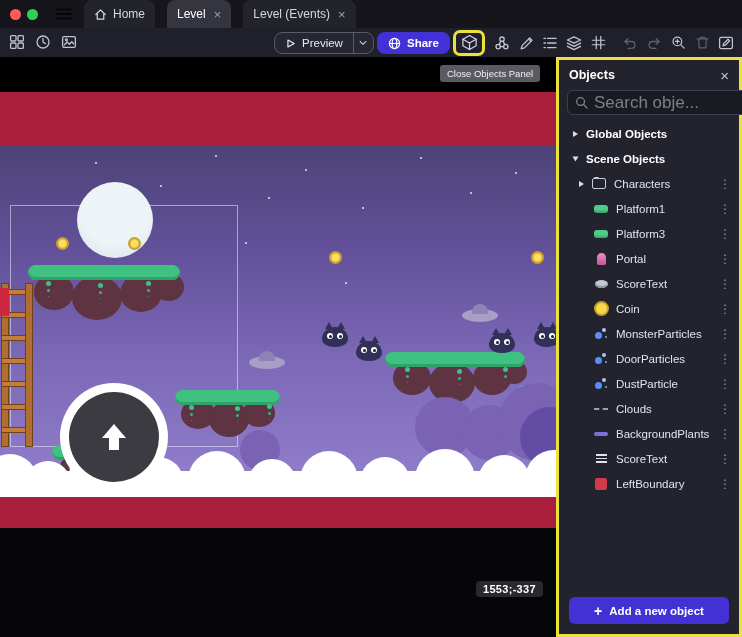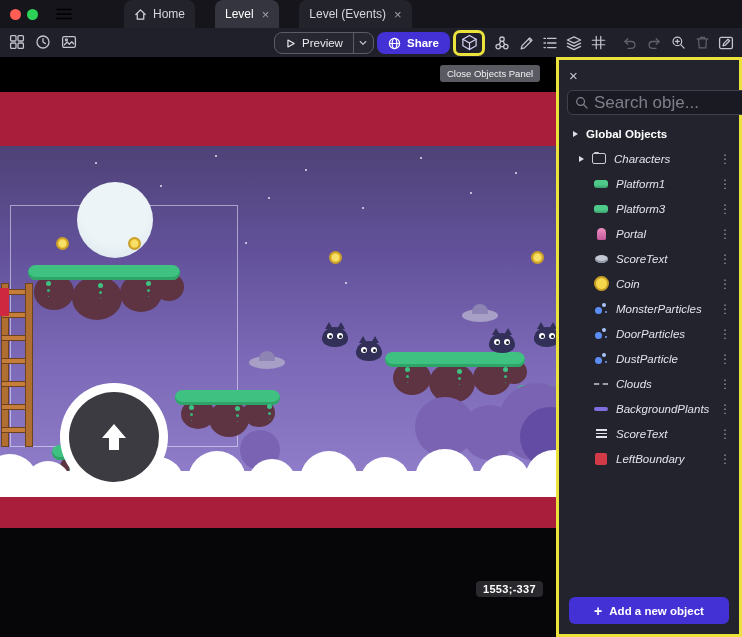--- a/index.html
+++ b/index.html
@@ -6,21 +6,21 @@
   html,body { width:742px; height:637px; background:#0b0b0e; font-family:"Liberation Sans",sans-serif; overflow:hidden; user-select:none; }
   .app { position:relative; width:742px; height:637px; }
 
   
   .tabbar { position:absolute; top:0; left:0; width:742px; height:28px; background:#15151b; display:flex; align-items:center; z-index:30; }
   .dots { display:flex; gap:6px; margin:0 10px; }
   .dot { width:11px; height:11px; border-radius:50%; }
   .dot-red { background:#ff5d55; }
   .dot-green { background:#2ed158; }
   .menu-btn { margin:0 12px 0 8px; display:flex; }
-  .tabs { display:flex; height:28px; gap:20px;margin-left:40px; }
+  .tabs { display:flex; height:28px; gap:12px; }
   .tab { height:28px; display:flex; align-items:center; gap:6px; padding:0 10px; border-radius:8px 8px 0 0; background:#23232b; color:#d6d7de; font-size:12px; }
   .tab.active { background:#35353f; color:#fff; }
   .tab-home-icon { display:none; }
   .tab-home-icon.show { display:flex; }
   .tab-close { display:none; color:#9fa0ab; font-size:13px; margin-left:2px; line-height:1; }
   .tab-close.show { display:inline; }
   .tab-close::before { content:"×"; }
 
   
   .toolbar { position:absolute; top:28px; left:0; width:742px; height:29px; background:#20202a; z-index:30; }
@@ -90,21 +90,21 @@
   .search-box input { flex:1; min-width:0; border:0; background:transparent; color:#e0e1e8; font-size:17px; outline:none; font-family:inherit; }
   .search-box input::placeholder { color:#7e7f8b; }
   .tree { flex:1; display:flex; flex-direction:column; overflow:hidden; }
   .group-row { height:25px; display:flex; align-items:center; gap:8px; padding-left:14px; color:#fff; font-weight:bold; font-size:11.5px; flex:none; }
   .tri { width:0; height:0; border-top:3.5px solid transparent; border-bottom:3.5px solid transparent; border-left:5px solid #dedfe6; }
   .tri.expanded { transform:rotate(90deg); }
   .item-row { height:25px; display:flex; align-items:center; gap:7px; padding:0 8px 0 34px; font-size:11.5px; color:#e2e3ea; flex:none; }
   .item-row.expandable { padding-left:20px; }
   .row-arrow { display:none; width:0; height:0; border-top:3.5px solid transparent; border-bottom:3.5px solid transparent; border-left:5px solid #dedfe6; flex:none; }
   .item-row.expandable .row-arrow { display:block; }
-  .row-label { flex:1; white-space:nowrap; overflow:hidden; text-overflow:ellipsis;font-style:italic; }
+  .row-label { flex:1; white-space:nowrap; overflow:hidden; text-overflow:ellipsis; }
   .kebab { width:12px; text-align:center; color:#9b9ca8; font-size:12px; flex:none; }
   .kebab::before { content:"⋮"; }
   .obj-icon { width:16px; height:16px; display:flex; align-items:center; justify-content:center; position:relative; flex:none; }
   .obj-icon.v-platform::before { content:""; width:14px; height:8px; border-radius:3px; background:linear-gradient(#4ecb8b 55%,#3aa06b); }
   .obj-icon.v-portal::before { content:""; width:9px; height:12px; border-radius:5px 5px 2px 2px; background:linear-gradient(#f08fc0,#c2589a); }
   .obj-icon.v-checkpoint::before { content:""; width:13px; height:8px; border-radius:50%; background:#c3c9d4; box-shadow:inset 0 -2px 0 #8f96a3; }
   .obj-icon.v-ladder::before { content:""; width:10px; height:14px; border-left:2px solid #c07a36; border-right:2px solid #c07a36; background:repeating-linear-gradient(to bottom,transparent 0 2px,#c07a36 2px 4px); }
   .obj-icon.v-coin::before { content:""; width:11px; height:11px; border-radius:50%; background:#f5d74b; border:2px solid #c99e26; }
   .obj-icon.v-particles::before { content:""; position:absolute; left:2px; top:6px; width:7px; height:7px; border-radius:50%; background:#5b8df5; }
   .obj-icon.v-particles::after { content:""; position:absolute; left:9px; top:2px; width:4px; height:4px; border-radius:50%; background:#a9c4fa; box-shadow:2px 7px 0 -1px #7fa3f7; }
@@ -410,37 +410,42 @@
         </svg>
     </div>
 
     <div class="band band-bottom"></div>
     <div class="black-bottom"></div>
     <div class="coords-badge">1553;-337</div>
   </div>
 
   <div class="objects-panel">
     <div class="panel-header">
+      <span class="panel-title">Objects</span>
       <span class="panel-close"></span>
     </div>
     <div class="search-row">
       <div class="search-box">
         <svg class="ic" width="13" height="13" viewBox="0 0 14 14" style="stroke:#858692">
             <circle cx="6" cy="6" r="4.2"></circle>
             <path d="M9.2 9.2 13 13"></path>
           </svg>
         <input type="text" placeholder="Search obje..." style="">
       </div>
 
     </div>
     <div class="tree">
       <div class="group-row">
         <span class="tri"></span>
         <span>Global Objects</span>
       </div>
+      <div class="group-row">
+        <span class="tri expanded"></span>
+        <span>Scene Objects</span>
+      </div>
       <div class="tree-items">
 
           <div class="item-row expandable">
             <span class="row-arrow"></span>
             <span class="obj-icon v-folder"></span>
             <span class="row-label">Characters</span>
             <span class="kebab"></span>
           </div>
 
           <div class="item-row">

